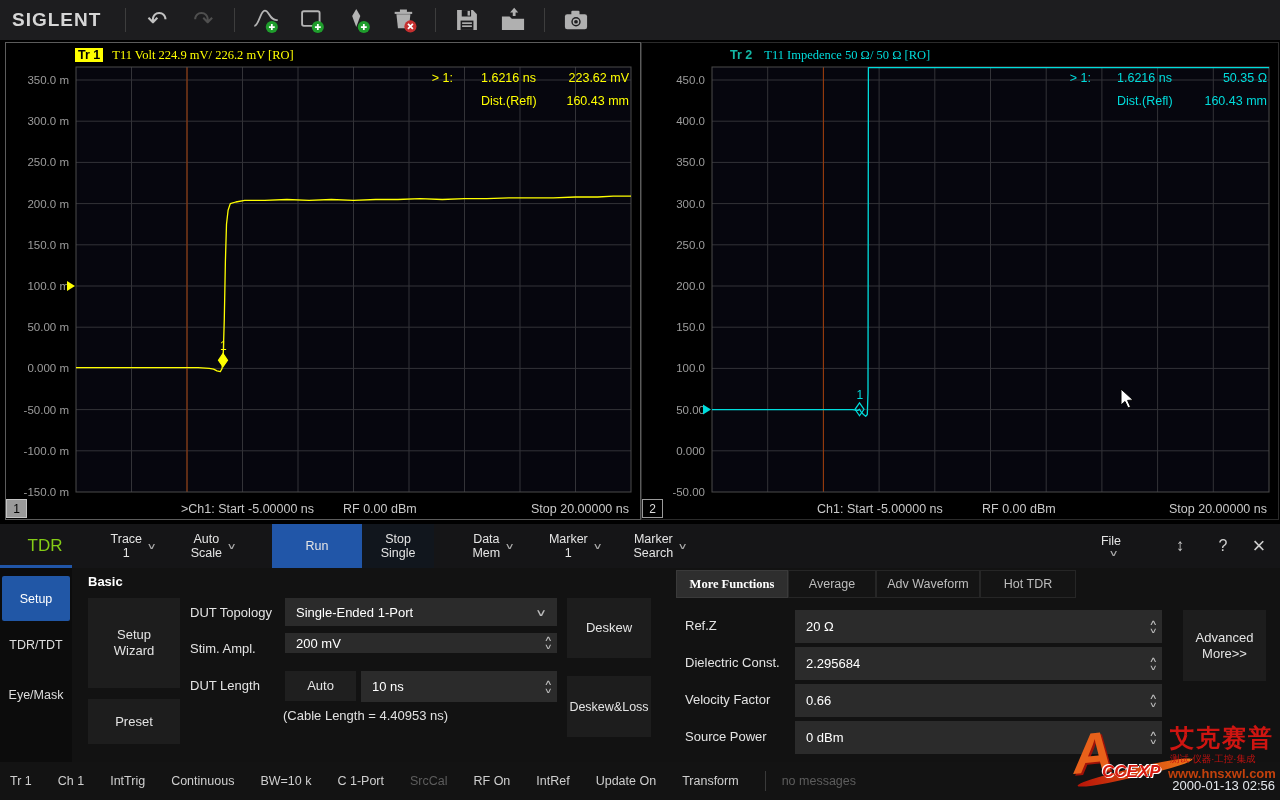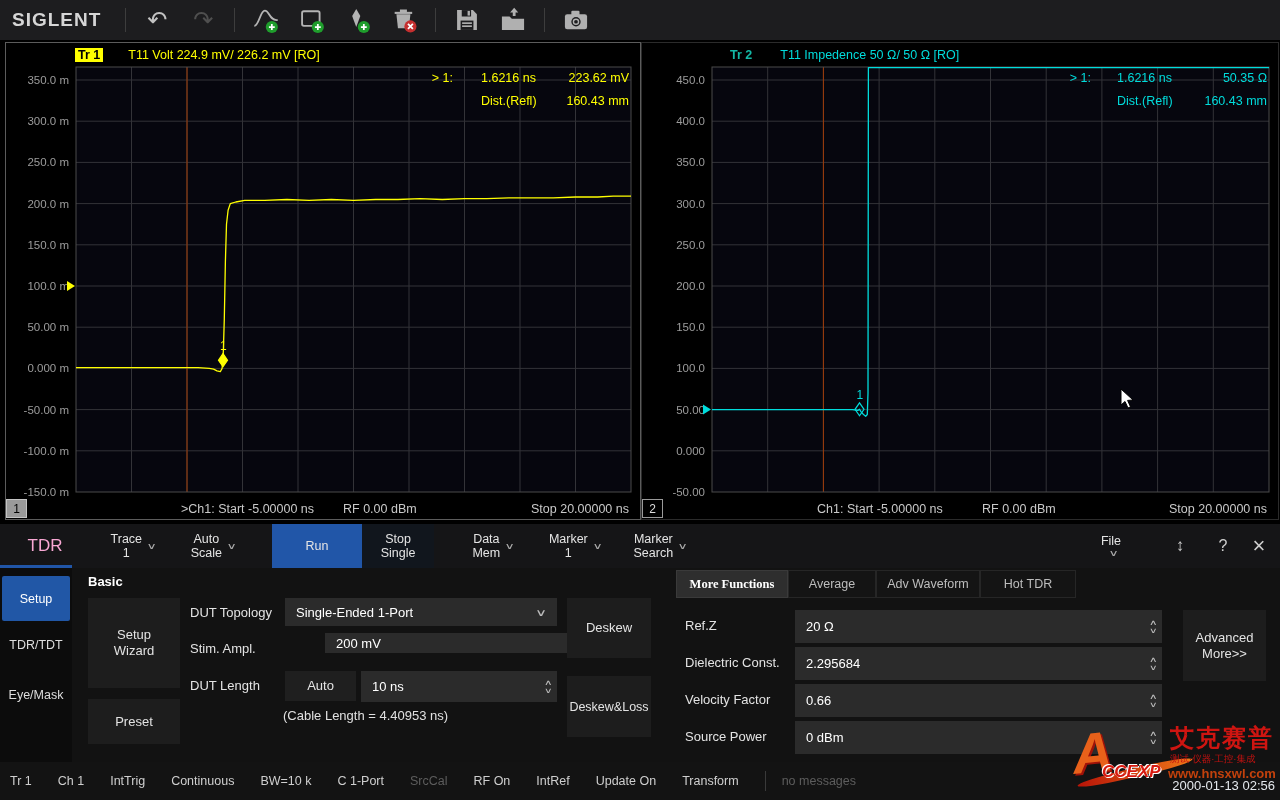--- a/index.html
+++ b/index.html
@@ -18,21 +18,21 @@
 
   
   .cw{position:absolute;top:42px;height:476px;background:#000;}
   #cw1{left:5px;width:634px;border:1px solid #5c5c5c;}
   #cw2{left:641px;width:636px;border:1px solid #2b2b2b;}
   .plot{position:absolute;left:0;top:0;}
   .chead{position:absolute;top:4px;left:69px;font-size:12.5px;display:flex;align-items:center;height:16px;white-space:nowrap;}
   .tr-badge{padding:0 3px;font-weight:bold;}
   #cw1 .tr-badge{background:#ffff00;color:#000;}
   #cw2 .tr-badge{color:#14b8a6;margin-left:16px;}
-  .ctitle{margin-left:25px;}
+  .ctitle{margin-left:9px;font-family:Liberation Serif, serif;}
   #cw1 .ctitle{color:#ffff00;}
   #cw2 .ctitle{color:#00dcdc;}
   .ro{position:absolute;font-size:12.5px;white-space:nowrap;}
   #cw1 .ro{color:#ffff00;} #cw2 .ro{color:#00dcdc;}
   .ro-id{top:28px;right:187px;}
   .ro-x{top:28px;left:475px;}
   .ro-y{top:28px;right:11px;}
   .ro-dl{top:51px;left:475px;}
   .ro-dv{top:51px;right:11px;}
   .cfoot{position:absolute;left:0;bottom:0;width:100%;height:20px;font-size:12.5px;color:#c9c9c9;}
@@ -42,21 +42,21 @@
   .f-start{position:absolute;left:175px;bottom:3px;}
   .f-rf{position:absolute;bottom:3px;}
   #cw1 .f-rf{left:337px;} #cw2 .f-rf{left:340px;}
   .f-stop{position:absolute;right:11px;bottom:3px;}
 
   
   .menubar{position:absolute;left:0;top:524px;width:1280px;height:44px;background:#151517;}
   .mi{position:absolute;top:0;height:44px;display:flex;align-items:center;justify-content:center;font-size:12.5px;color:#e4e4e4;}
   .mi .lbl{white-space:pre-line;text-align:center;line-height:14px;}
   .chev{color:#aaa;font-size:10px;margin-left:6px;transform:scale(1.4,.85);}
-  .mi-app{left:0;width:90px;font-size:17px;color:#f9a8d4;}
+  .mi-app{left:0;width:90px;font-size:17px;color:#84cc16;}
   .mi-run{left:272px;width:90px;background:#2156a8;}
   .mi-stop{left:362px;width:72px;background:#11161d;}
   .menu-underline{position:absolute;left:0;bottom:0;width:72px;height:3px;background:#2156a8;}
   .mico{position:absolute;top:0;height:44px;display:flex;align-items:center;justify-content:center;color:#cfcfcf;}
 
   
   .panel{position:absolute;left:0;top:568px;width:1280px;height:194px;background:#121212;}
   .sidebar{position:absolute;left:0;top:0;width:72px;height:194px;background:#0c0c0c;}
   .side-item{position:absolute;left:2px;width:68px;display:flex;align-items:center;justify-content:center;font-size:12.5px;color:#dedede;}
   .side-item.active{background:#2157a6;color:#fff;border-radius:2px;}
@@ -350,21 +350,21 @@
         <span class="lbl">Preset</span>
       </div>
 
     <div class="plabel" style="left:190px;top:37px;">DUT Topology</div>
     <div class="pfield" style="left:285px;top:30px;width:272px;height:28px;">
       <span>Single-Ended 1-Port</span>
       <span class="dd-chev">∨</span>
     </div>
 
     <div class="plabel" style="left:190px;top:73px;">Stim. Ampl.</div>
-    <div class="pfield" style="left:285px;top:65px;width:272px;height:20px;margin-left:40px;">
+    <div class="pfield" style="left:285px;top:65px;width:272px;height:20px;">
       <span>200 mV</span>
       <span class="spin">
           <i>∧</i>
           <i>∨</i>
         </span>
     </div>
 
     <div class="plabel" style="left:190px;top:110px;">DUT Length</div>
     <div class="pbtn" style="left:285px;top:103px;width:71px;height:30px;background:#1f1f1f;">
         <span class="lbl">Auto</span>

